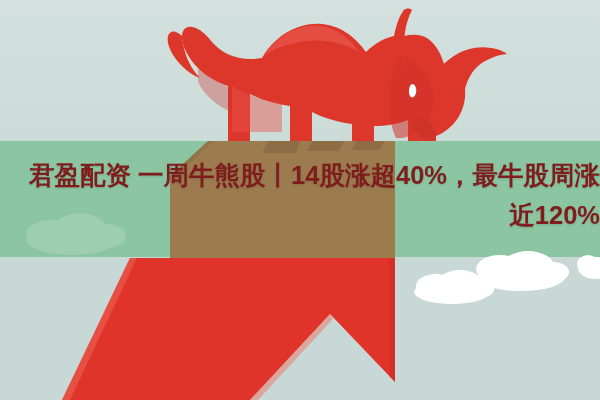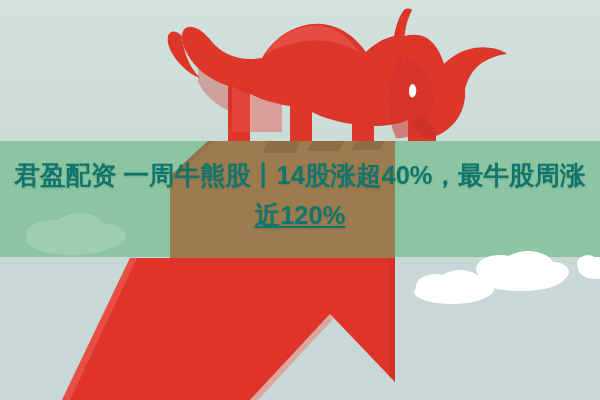--- a/index.html
+++ b/index.html
@@ -39,33 +39,32 @@
     position: absolute;
     left: 0; top: 0;
     width: 600px; height: 400px;
   }
   
   .headline {
     position: absolute;
     left: 0;
     top: 155px;
     width: 600px;
-    text-align: center;
-    color: #0f766e;
+    text-align: right;
+    color: #7f1d1d;
     font-size: 25.5px;
     font-weight: bold;
     line-height: 40px;
     letter-spacing: 0px;
     text-shadow: 0 1px 2px rgba(60,70,60,0.22);
     white-space: nowrap;
   }
   .headline .line2 {
     display: block;
     white-space: nowrap;
-    text-decoration: underline;
   }
 </style>
 </head>
 <body>
 
 <div id="stage">
 
   <div class="sky-top"></div>
   <div class="green-band"></div>
   <div class="sky-bottom"></div>

